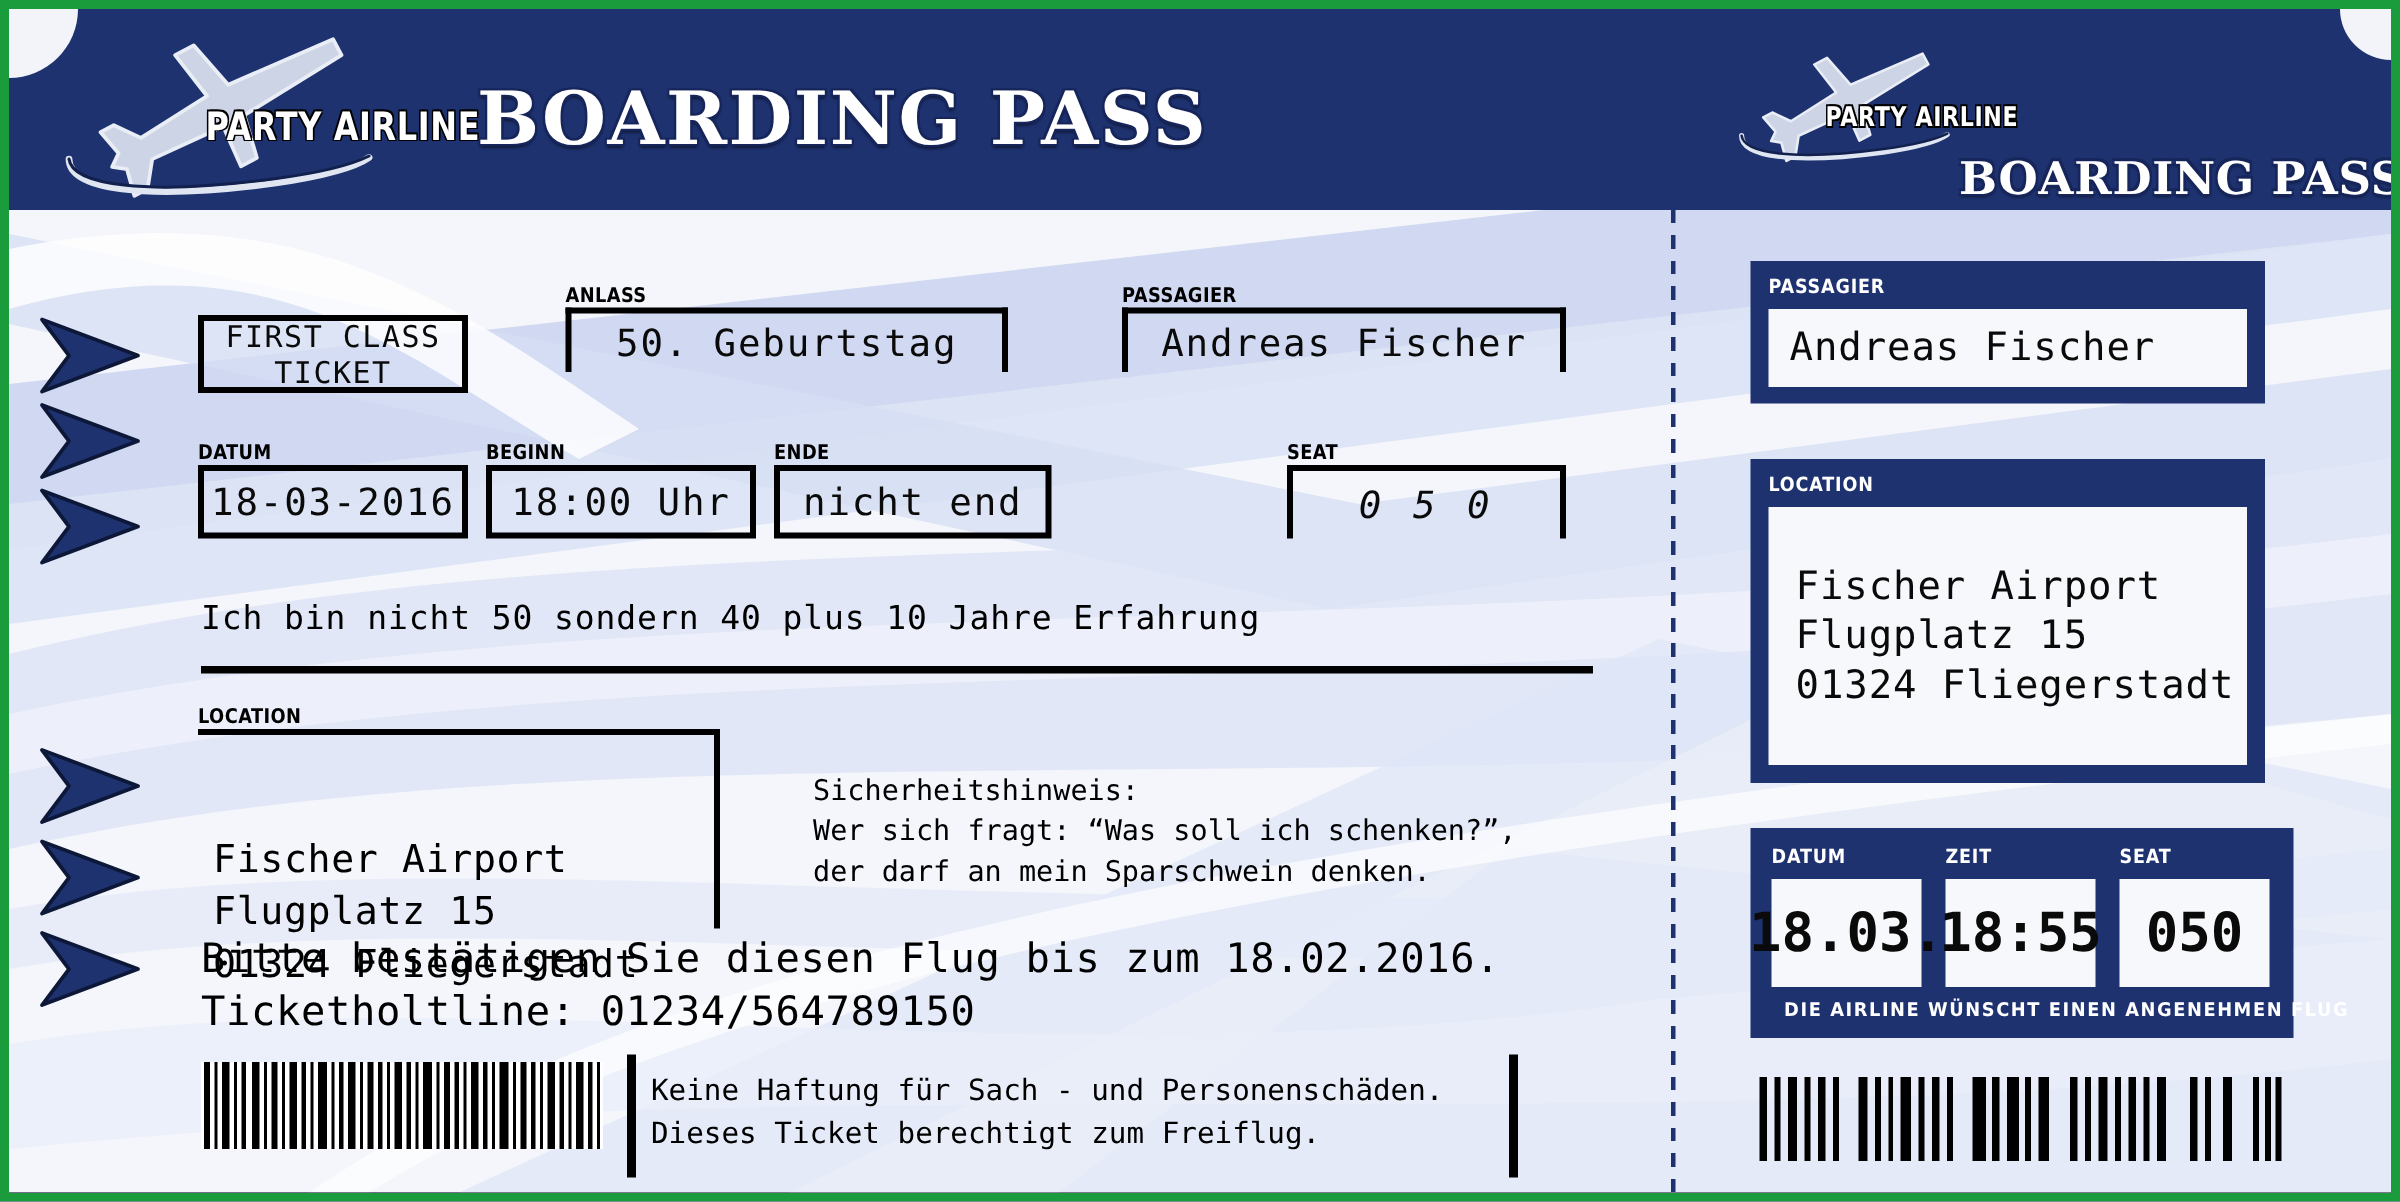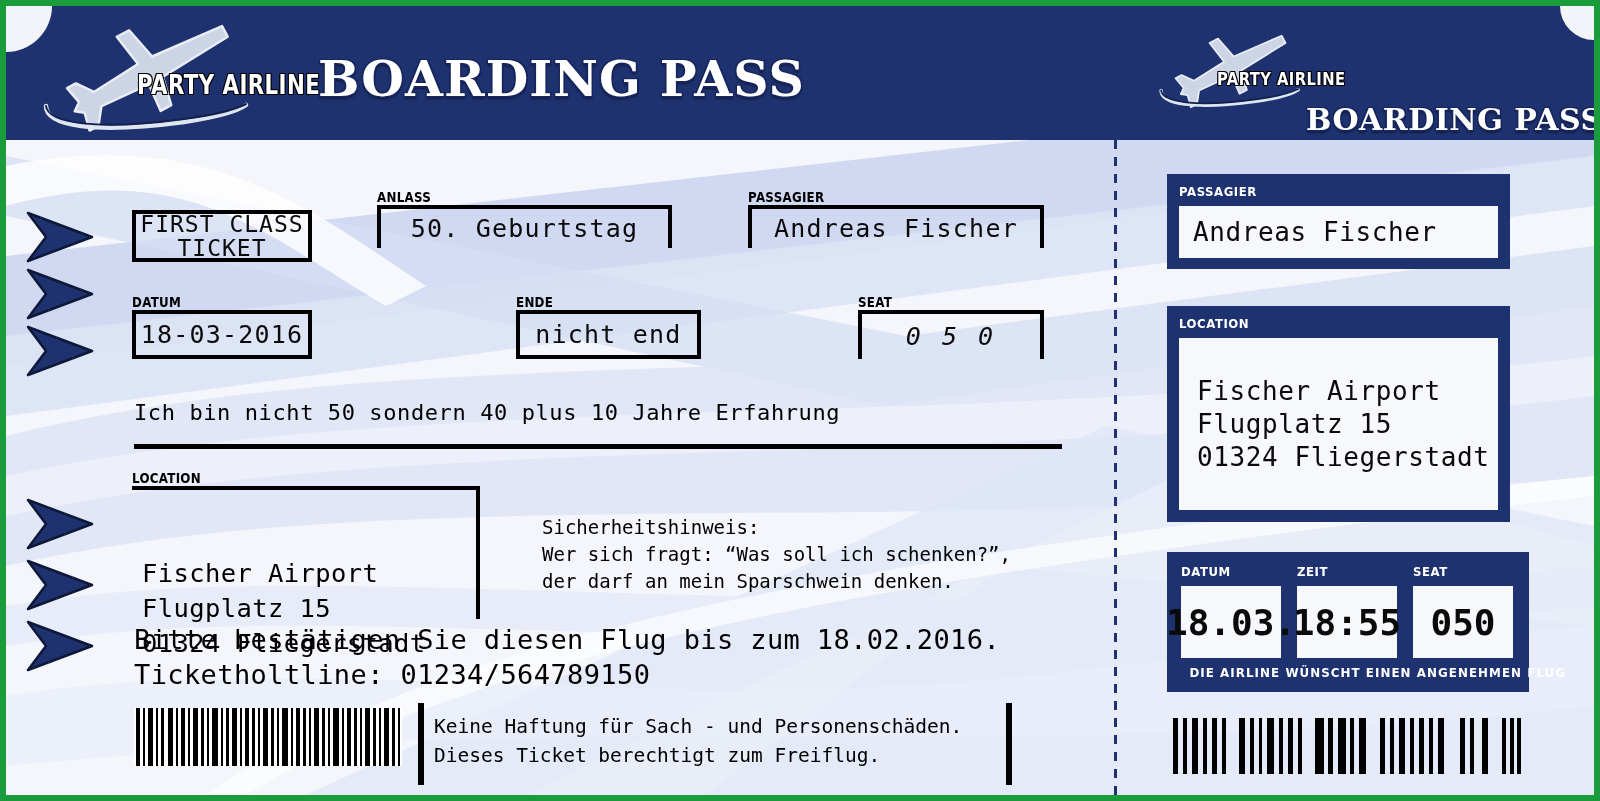--- a/index.html
+++ b/index.html
@@ -302,39 +302,43 @@
   <svg class="chev" style="left:18px; top:551px;" width="72" height="56" viewBox="0 0 72 56">
     <path d="M4,4 L68,28 L4,52 L22,28 Z" fill="#1e3270" stroke="#0d1838" stroke-width="2.5" stroke-linejoin="round"></path>
   </svg>
   <svg class="chev" style="left:18px; top:612px;" width="72" height="56" viewBox="0 0 72 56">
     <path d="M4,4 L68,28 L4,52 L22,28 Z" fill="#1e3270" stroke="#0d1838" stroke-width="2.5" stroke-linejoin="round"></path>
   </svg>
 
   <div class="main-panel">
 
     <div class="fld" style="left:126px; top:70px;">
-      <div class="fld-box" style="width:180px; height:52px; font-size:23px; line-height:24px; text-align:center; letter-spacing:1px;">FIRST CLASS
+      <div class="fld-box" style="width:180px; height:52px; font-size:20px; line-height:24px; text-align:center; letter-spacing:1px;">FIRST CLASS
 TICKET</div>
     </div>
 
     <div class="fld" style="left:371px; top:50px;">
       <div class="fld-label">ANLASS</div>
       <div class="fld-box open-bottom" style="width:295px; height:43px;">50. Geburtstag</div>
     </div>
 
     <div class="fld" style="left:742px; top:50px;">
       <div class="fld-label">PASSAGIER</div>
       <div class="fld-box open-bottom" style="width:296px; height:43px;">Andreas Fischer</div>
     </div>
 
     <div class="fld" style="left:126px; top:155px;">
       <div class="fld-label">DATUM</div>
       <div class="fld-box" style="width:180px; height:49px;text-align:center;">18-03-2016</div>
     </div>
 
+    <div class="fld" style="left:318px; top:155px;">
+      <div class="fld-label">BEGINN</div>
+      <div class="fld-box" style="width:180px; height:49px;">18:00 Uhr</div>
+    </div>
 
     <div class="fld" style="left:510px; top:155px;">
       <div class="fld-label">ENDE</div>
       <div class="fld-box" style="width:185px; height:49px;">nicht end</div>
     </div>
 
     <div class="fld" style="left:852px; top:155px;">
       <div class="fld-label">SEAT</div>
       <div class="fld-box open-bottom" style="width:186px; height:49px; letter-spacing:3px;font-style:italic;">0 5 0</div>
     </div>

